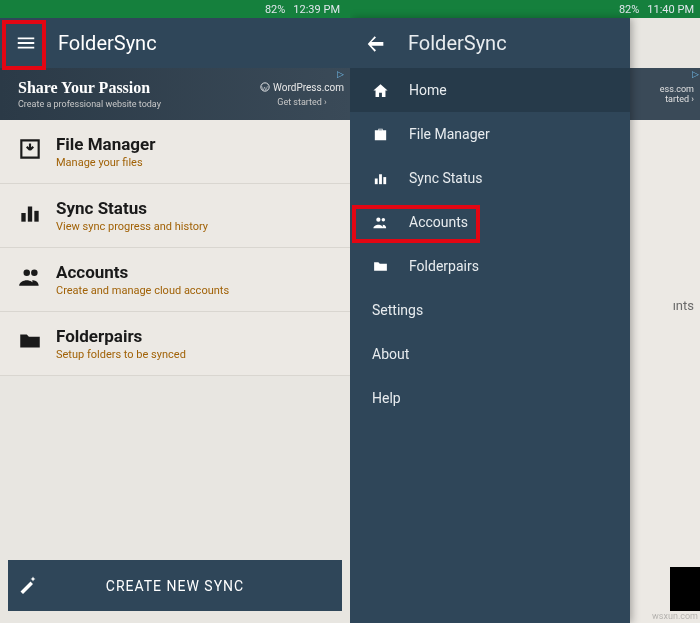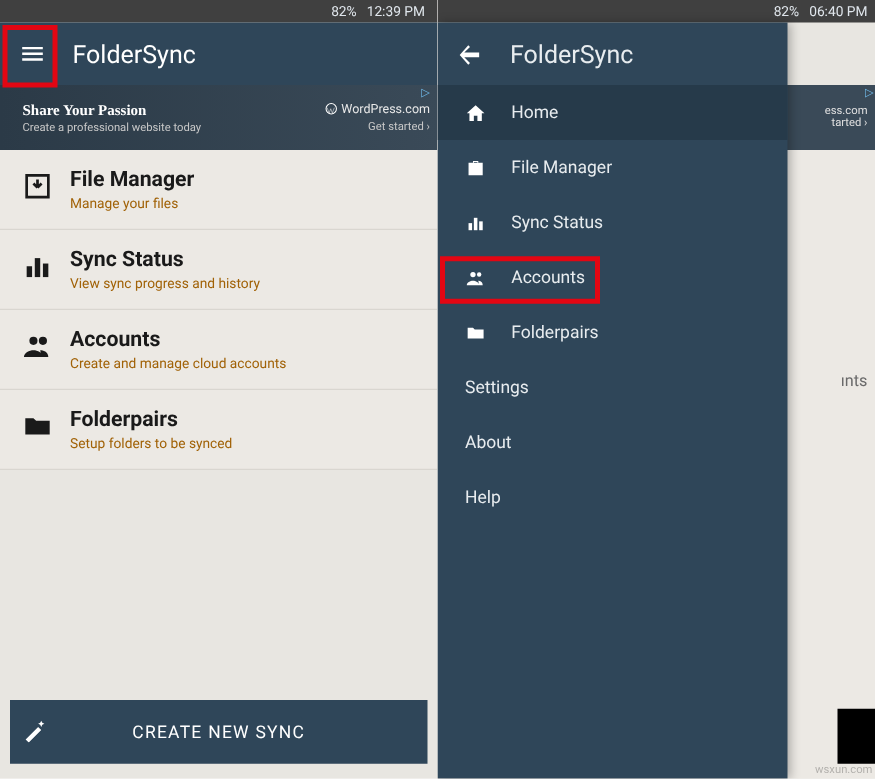--- a/index.html
+++ b/index.html
@@ -1,31 +1,31 @@
 <!DOCTYPE html>
 <html><head>
   <meta charset="utf-8">
   <style>
     * { margin: 0; padding: 0; box-sizing: border-box; font-family: Roboto, "Segoe UI", Arial, sans-serif; }
     body { background: #fff; width: 700px; height: 623px; overflow: hidden; position: relative; }
     .screens { display: flex; width: 100%; height: 100%; }
     .screen { width: 50%; height: 100%; position: relative; background: #e8e6e1; overflow: hidden; }
 
-    .status-bar { height: 18px; background: #404040; color: #e0e6ec; font-size: 11px; display: flex; align-items: center; justify-content: flex-end; padding: 0 6px; gap: 4px; }
+    .status-bar { height: 18px; background: #15803d; color: #e0e6ec; font-size: 11px; display: flex; align-items: center; justify-content: flex-end; padding: 0 6px; gap: 4px; }
     .status-bar .sicon { display: inline-flex; align-items: center; }
 
     .app-bar { height: 50px; background: #2f4659; display: flex; align-items: center; color: #fff; padding: 0 6px; }
     .app-bar .title { font-size: 20px; font-weight: 400; margin-left: 12px; }
     .icon-btn { width: 40px; height: 40px; display: flex; align-items: center; justify-content: center; cursor: pointer; }
     .icon-btn svg { width: 22px; height: 22px; }
 
     .ad { height: 52px; background: linear-gradient(90deg,#2b3a47,#3a4a58); color: #fff; position: relative; display: flex; align-items: center; padding-left: 18px; }
-    .ad .ad-title { font-family: Georgia, serif; font-size: 12px; font-weight: 600; }
+    .ad .ad-title { font-family: Georgia, serif; font-size: 16px; font-weight: 600; }
     .ad .ad-sub { font-size: 9px; color: #c8c8c8; margin-top: 2px; text-align: center; }
-    .ad .ad-right { margin-left: auto; margin-right: 6px; text-align: right; }
+    .ad .ad-right { margin-left: auto; margin-right: 6px; text-align: center; }
     .ad .wp { font-size: 10px; display: flex; align-items: center; gap: 3px; color:#e8e8e8;}
     .ad .started { font-size: 9px; color: #c8c8c8; margin-top: 4px; }
     .ad .tag { position: absolute; top: 1px; right: 1px; width: 12px; height: 12px; color: #6fb9e8; font-size: 9px; }
 
     .list { background: #ece9e4; }
     .row { display: flex; align-items: flex-start; padding: 14px 10px; border-bottom: 1px solid #d9d6d0; cursor: pointer; }
     .row .ricon { width: 40px; display: flex; justify-content: center; padding-top: 2px; flex-shrink:0; }
     .row .ricon svg { width: 26px; height: 26px; }
     .row .rtxt { margin-left: 6px; }
     .row .rtitle { font-size: 17px; font-weight: 700; color: #1a1a1a; }
@@ -185,21 +185,21 @@
           <svg viewBox="0 0 24 24" fill="#e0e6ec">
             <path d="M2 22L22 2v20z"></path>
           </svg>
         </span>
       <span>82%</span>
       <span class="sicon">
           <svg viewBox="0 0 24 24" fill="#e0e6ec">
             <path d="M15 4h-1V2h-4v2H9a1 1 0 00-1 1v16a1 1 0 001 1h6a1 1 0 001-1V5a1 1 0 00-1-1zm-2 10v3h-2l2-5v-3h2z"></path>
           </svg>
         </span>
-      <span>06:40 PM</span>
+      <span>11:40 PM</span>
     </div>
 
     <div class="underlay">
       <div class="ad2">
         <div class="tag2">▷</div>
         <span>ess.com</span>
         <span>tarted ›</span>
       </div>
       <div class="urow" style="top:230px">ınts</div>
     </div>

